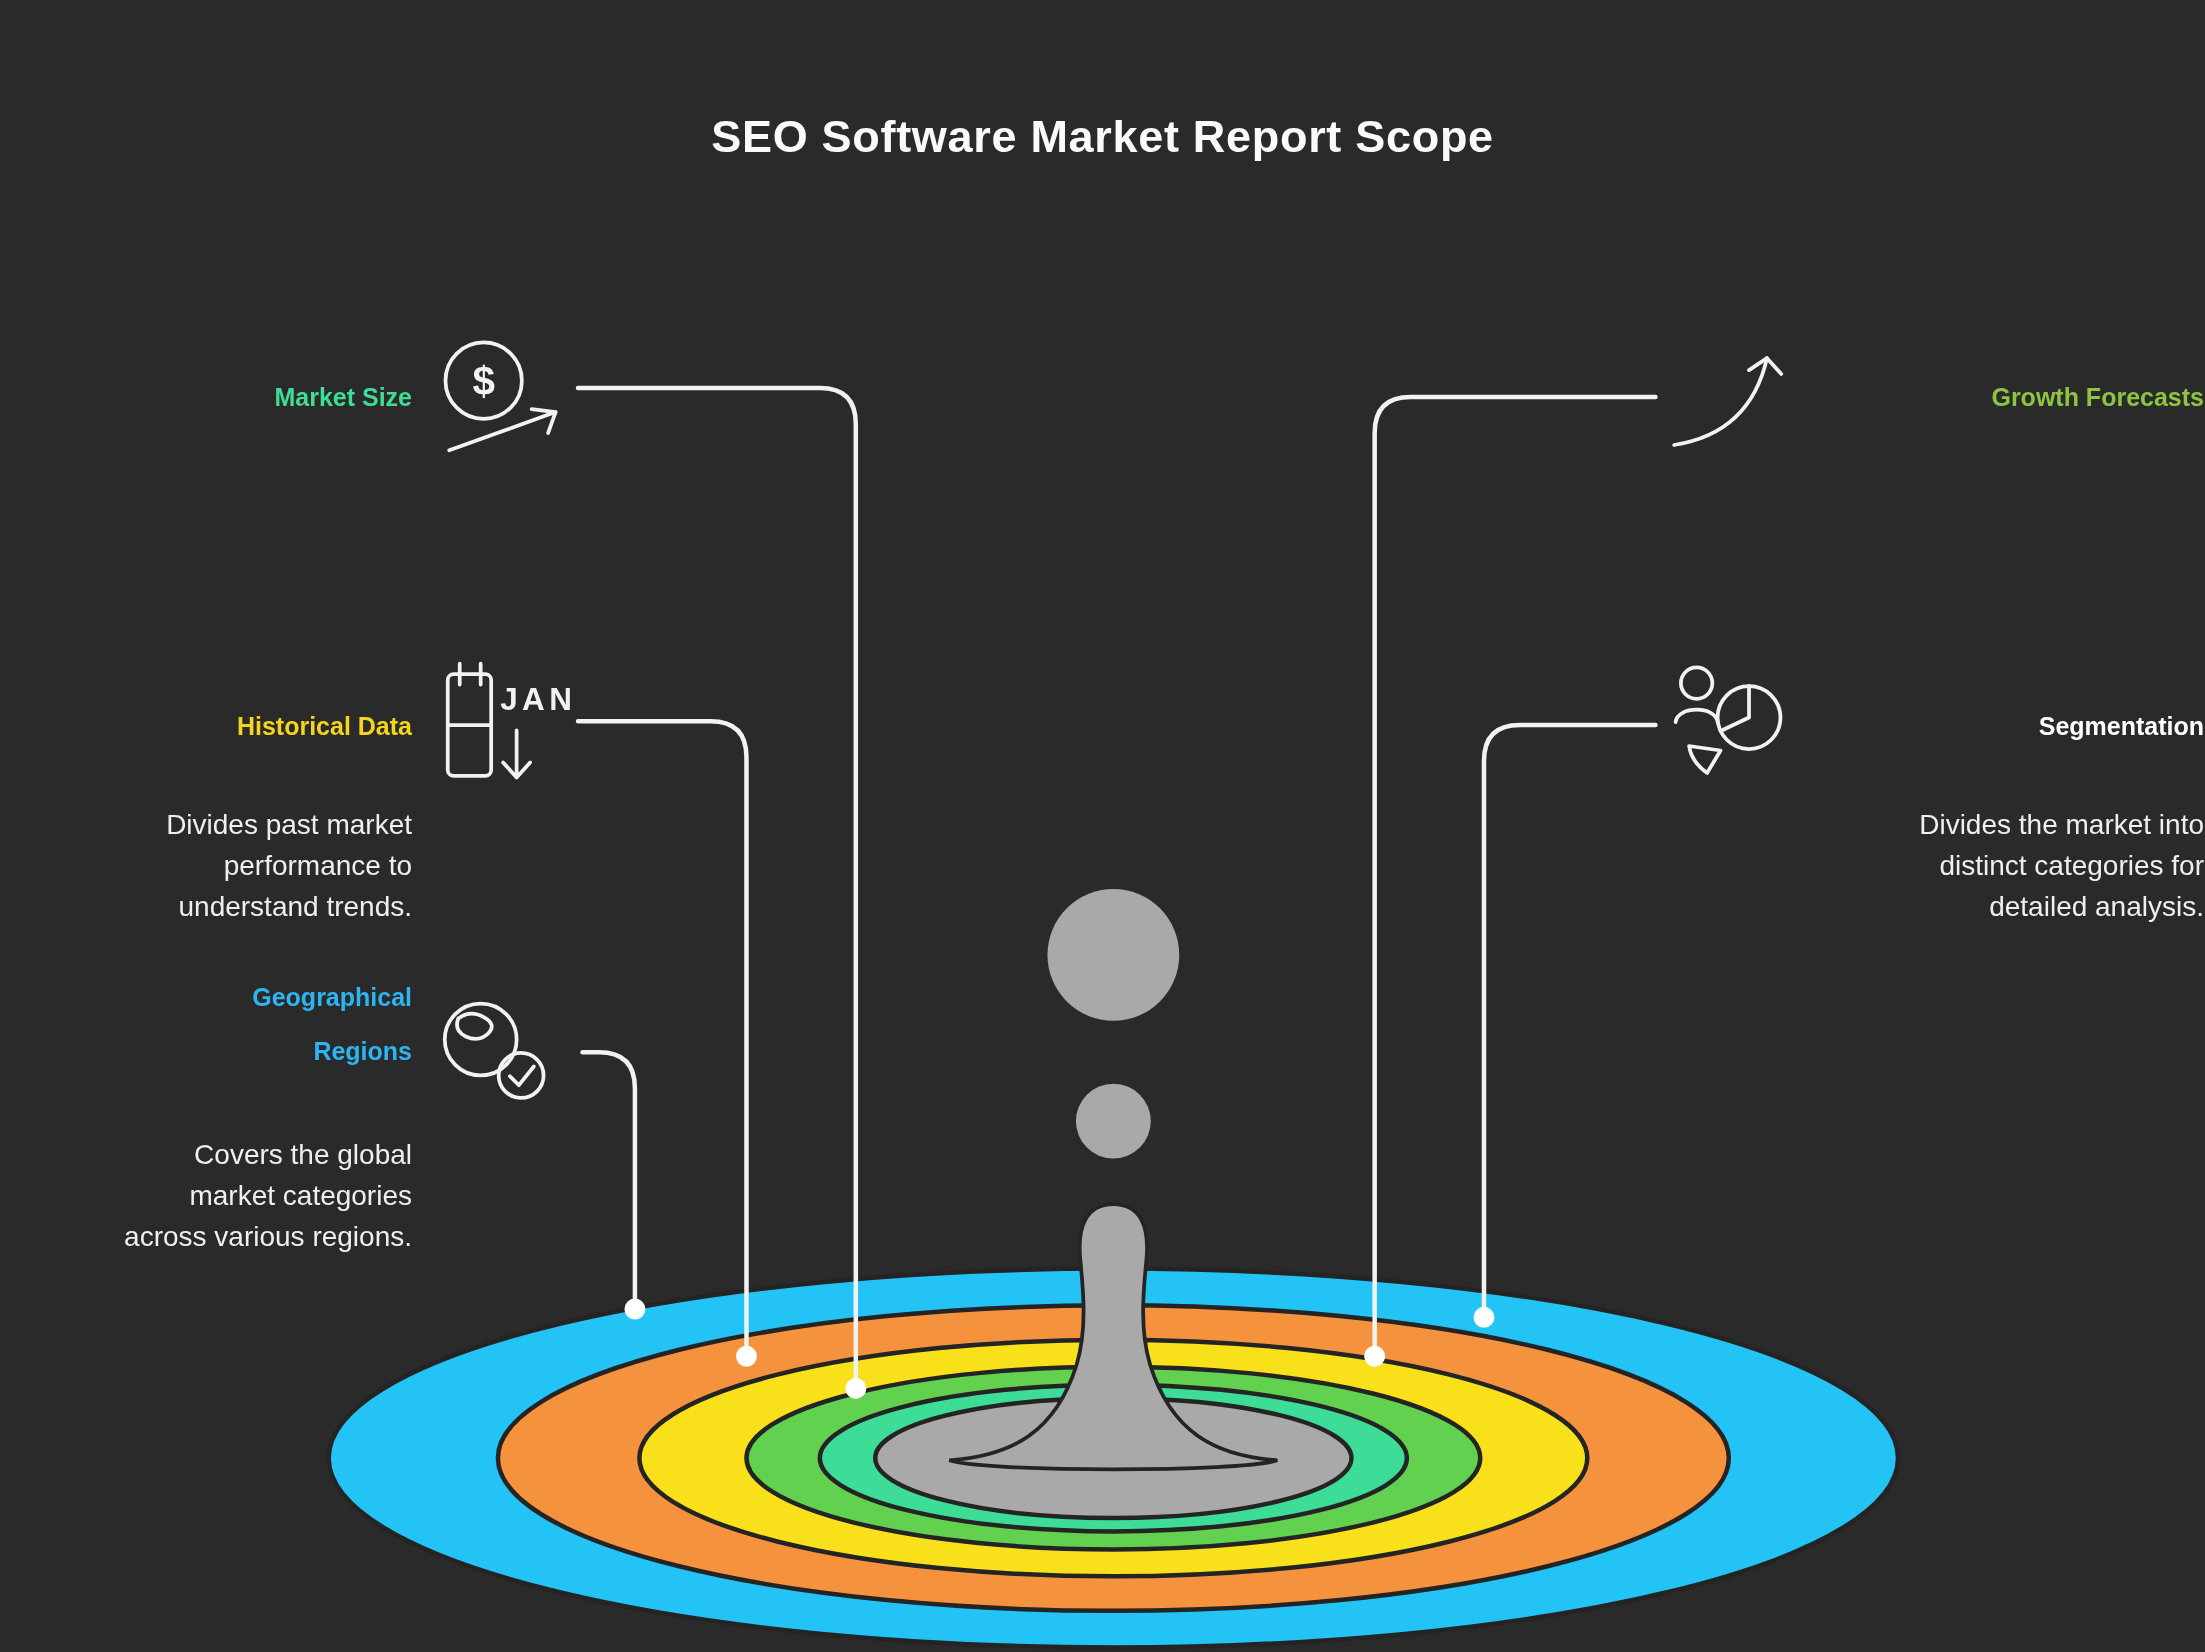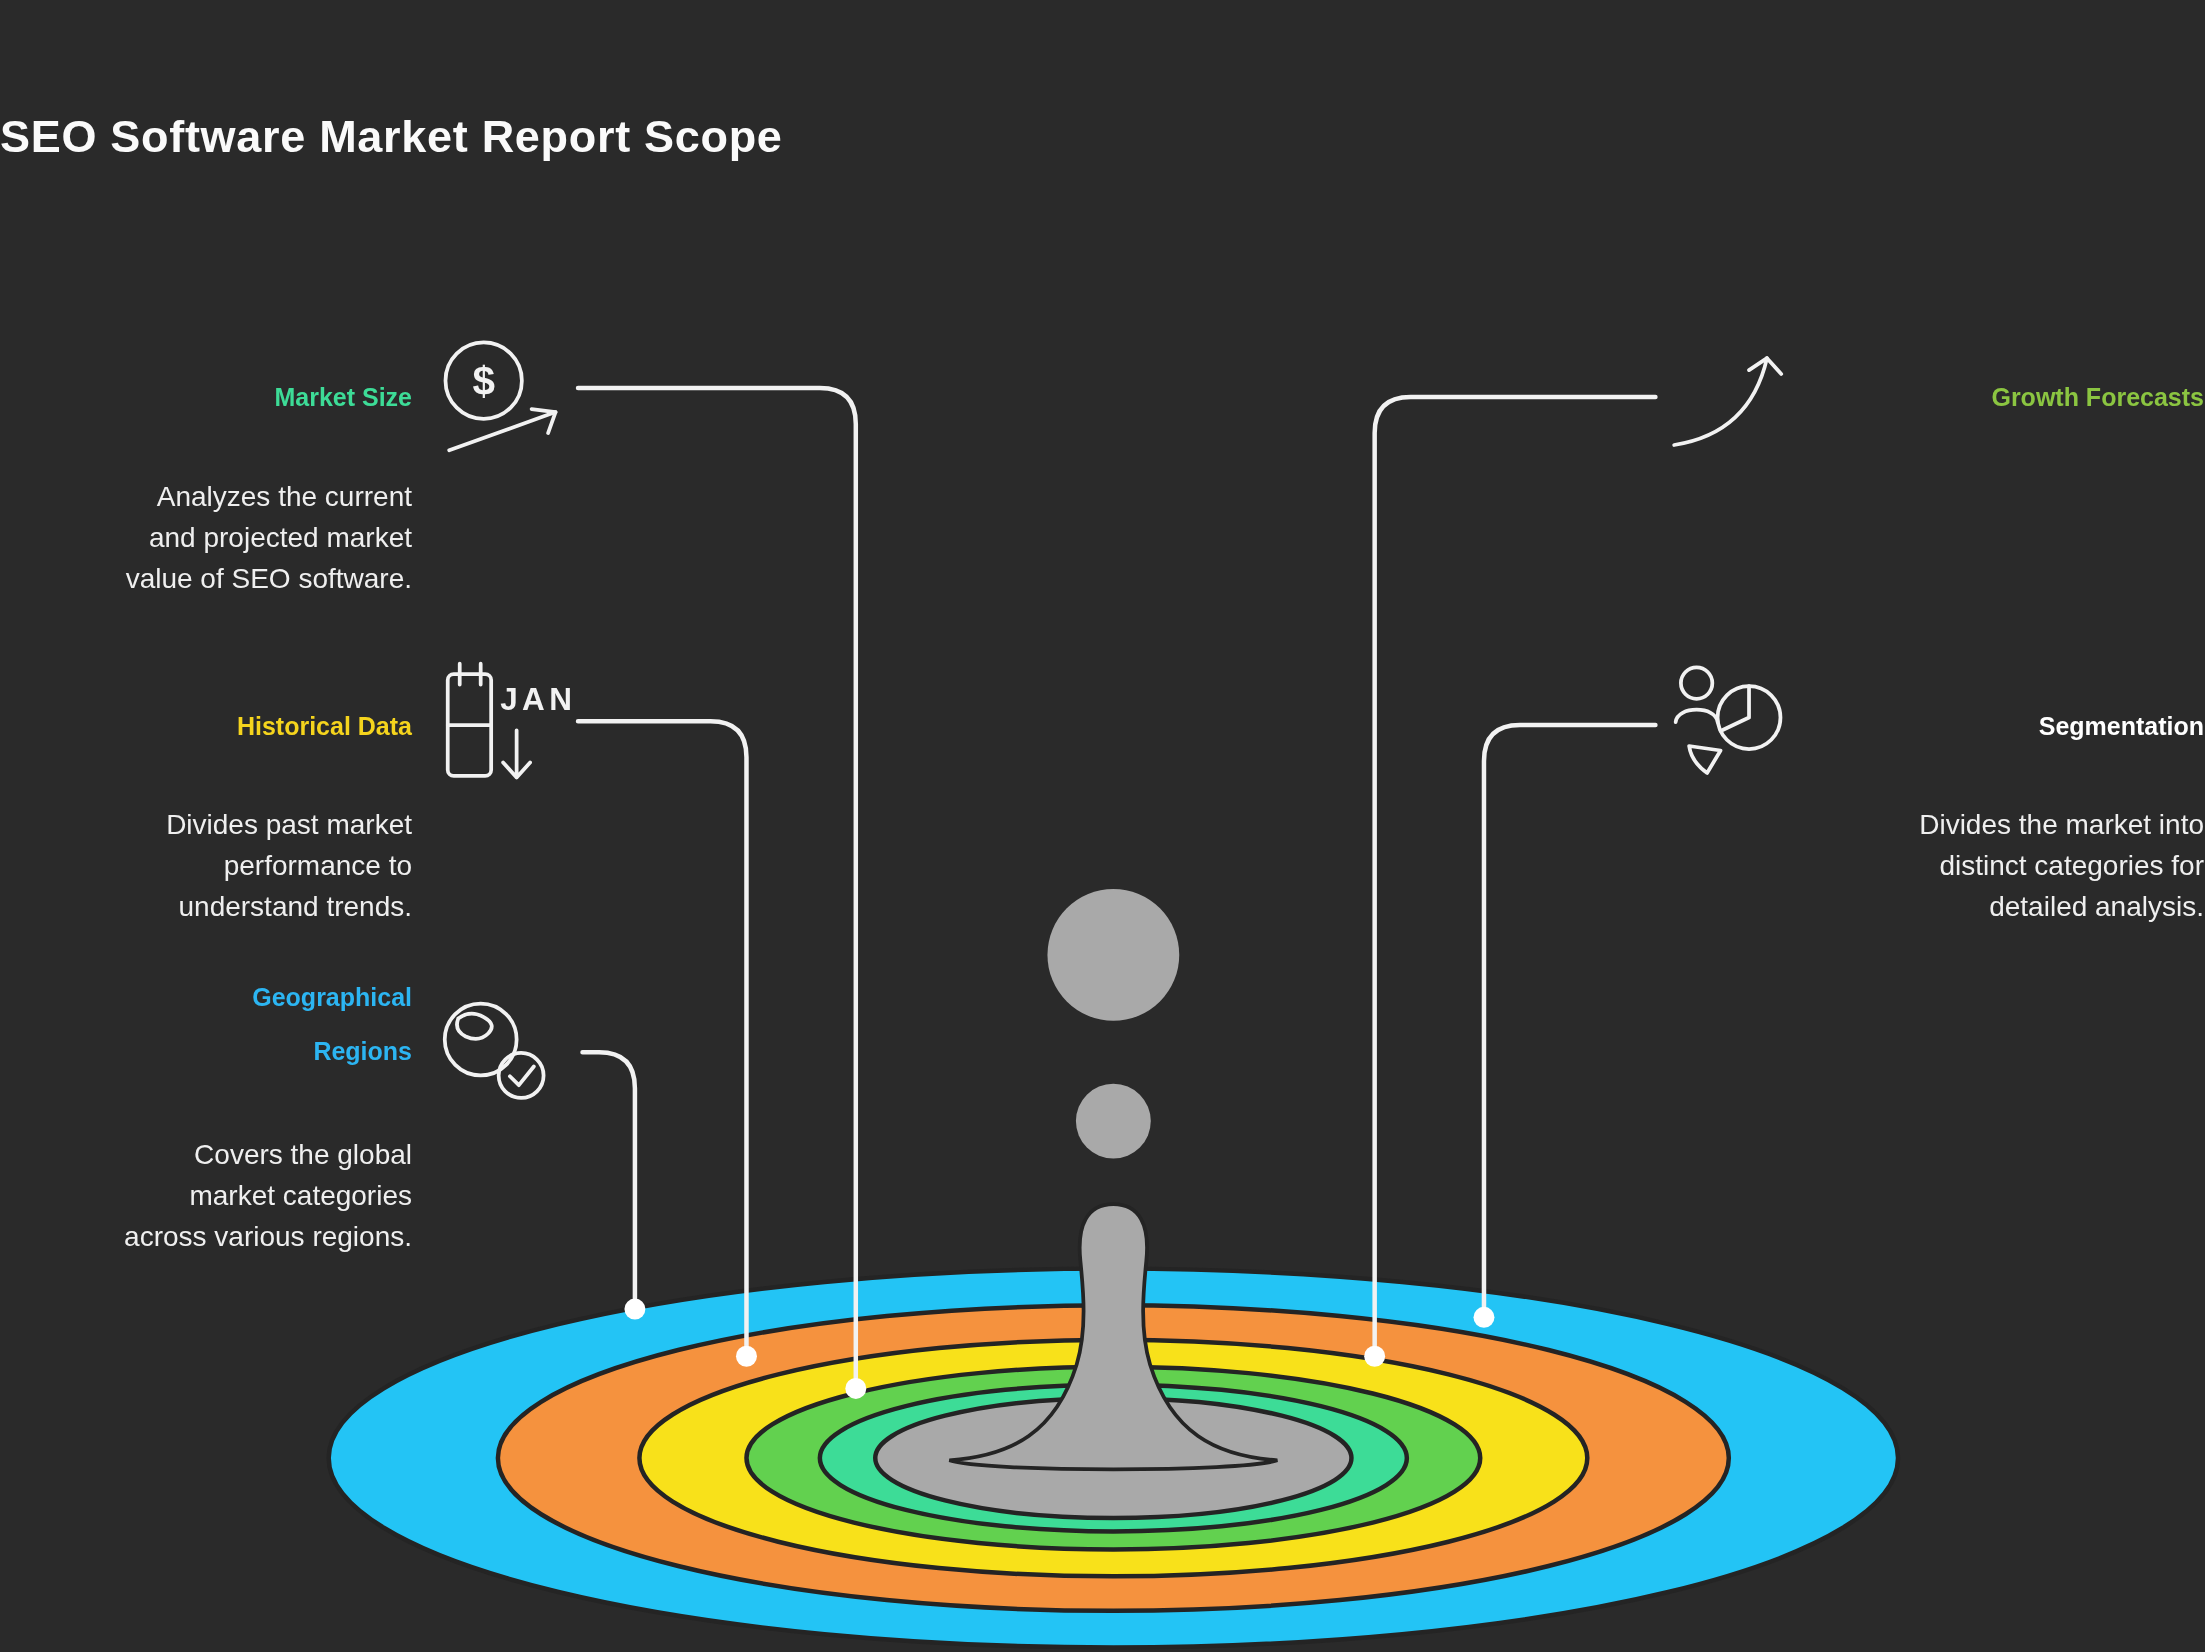--- a/index.html
+++ b/index.html
@@ -5,21 +5,21 @@
   html,body{margin:0;padding:0;background:#1f1f1f;}
   .canvas{
     position:relative;
     width:2205px;height:1653px;
     background:#2a2a2a;
     overflow:hidden;
     font-family:"Liberation Sans",sans-serif;
   }
   .title{
     position:absolute;top:111px;left:0;width:100%;
-    margin:0;text-align:left;
+    margin:0;text-align:center;
     font-size:45px;font-weight:bold;color:#fafafa;
     letter-spacing:0.7px;
   }
   .tblock{position:absolute;white-space:pre-line;margin:0;}
   .heading{font-size:25px;font-weight:bold;line-height:54px;margin:0;}
   .desc{font-size:28px;line-height:41px;color:#efefef;margin:0;font-weight:400;}
   .ralign{text-align:right;}
   .lalign{text-align:right;}
   .c-mint{color:#3ddc97}
   .c-yellow{color:#f5d41d}
@@ -108,23 +108,20 @@
       <path class="ico" d="M 2238 964 C 2240 942 2292 942 2294 964"></path>
       <circle class="ico" cx="2336" cy="958" r="42"></circle>
       <path class="ico" d="M 2336 958 L 2336 916 M 2336 958 L 2298 976"></path>
       <path class="ico" d="M 2298 1002 L 2280 1032 C 2266 1022 2258 1010 2256 996 Z"></path>
     </g>
   </svg>
 
   <h1 class="title">SEO Software Market Report Scope</h1>
 
   <h2 class="tblock heading ralign c-mint b-market-h">Market Size</h2>
-  <p class="tblock desc ralign b-market-d">Analyzes the current
-and projected market
-value of SEO software.</p>
 
   <h2 class="tblock heading ralign c-yellow b-hist-h">Historical Data</h2>
   <p class="tblock desc ralign b-hist-d">Divides past market
 performance to
 understand trends.</p>
 
   <h2 class="tblock heading ralign c-blue b-geo-h">Geographical
 Regions</h2>
   <p class="tblock desc ralign b-geo-d">Covers the global
 market categories

